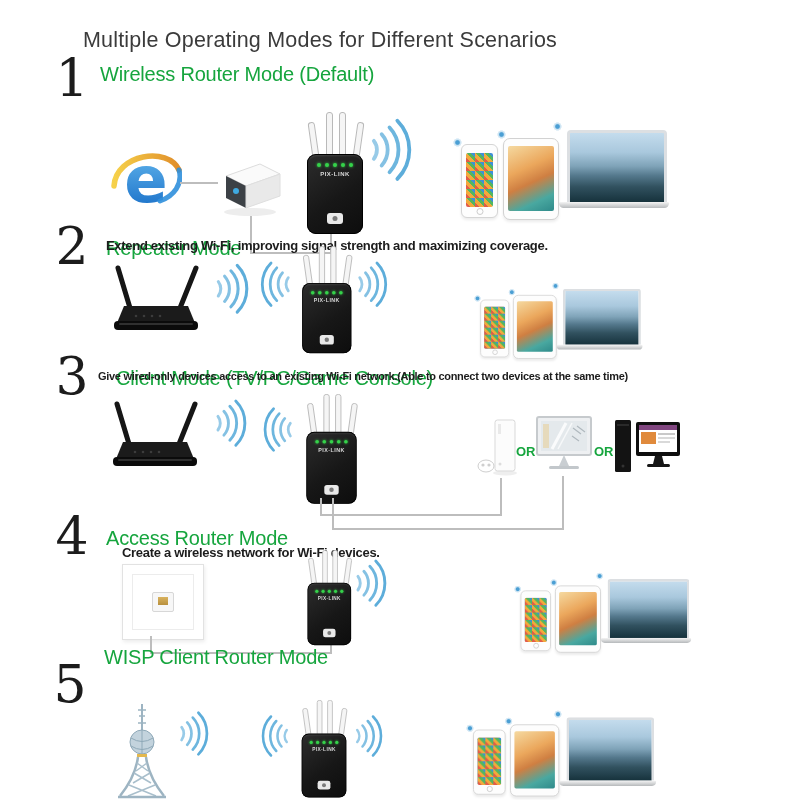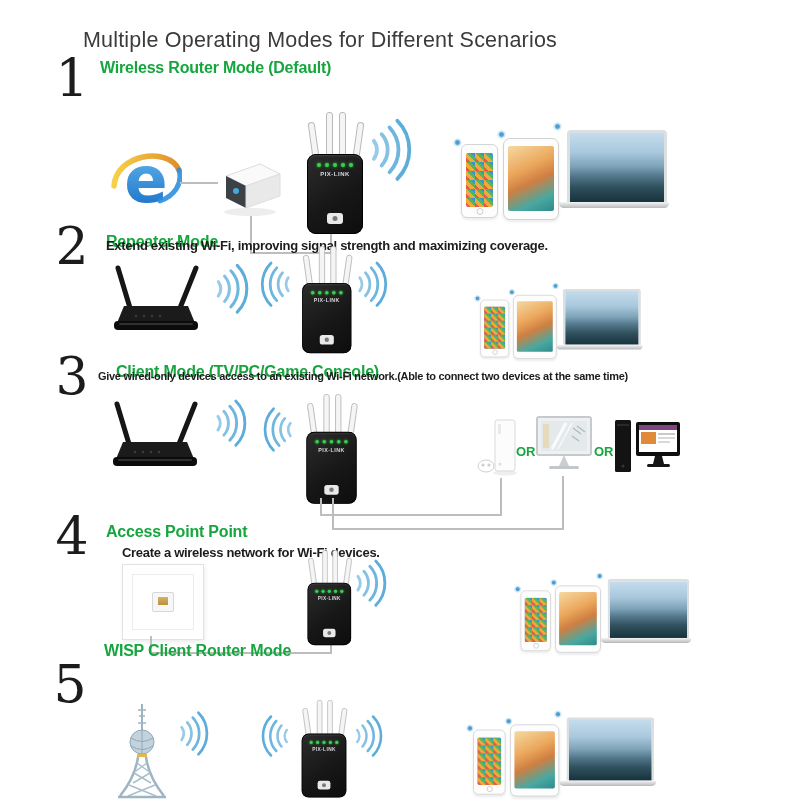--- a/index.html
+++ b/index.html
@@ -4,21 +4,21 @@
 <style>
   :root{ --green:#16a53e; --wave:#54a9d8; --led:#35d24a; }
   html,body{margin:0;padding:0;background:#fff;}
   .stage{position:relative;width:800px;height:800px;background:#fff;overflow:hidden;
          font-family:"Liberation Sans",sans-serif;color:#1b1b1b;}
   .abs{position:absolute;}
   .title{position:absolute;left:0;top:14px;width:640px;text-align:center;
          font-size:21.5px;font-weight:500;color:#3b3b3b;letter-spacing:.2px;}
   .num{position:absolute;width:40px;text-align:center;font-family:"DejaVu Serif",serif;
        font-size:52px;line-height:1;color:#1c1c1c;}
-  .heading{position:absolute;font-size:16px;font-weight:bold;color:var(--green);letter-spacing:-.2px;}
+  .heading{position:absolute;font-size:20px;font-weight:normal;color:var(--green);letter-spacing:-.2px;}
   .desc{position:absolute;font-size:13px;font-weight:600;color:#1c1c1c;letter-spacing:-.3px;
         line-height:1.25;white-space:pre-line;}
   .desc.small{font-size:11px;}
   .or{position:absolute;font-size:13px;font-weight:bold;color:var(--green);letter-spacing:-.2px;}
   .slot{position:absolute;transform-origin:top left;}
   .wire{position:absolute;}
   .wl{border-left:2px solid #bdbdbd;}
   .wb{border-bottom:2px solid #bdbdbd;}
   .wt{border-top:2px solid #bdbdbd;}
 
@@ -332,21 +332,21 @@
     <rect x="25" y="7" width="38" height="5" fill="#80457f"></rect>
     <rect x="27" y="14" width="15" height="12" fill="#e08a3c"></rect>
     <rect x="44" y="15" width="17" height="2" fill="#c9c9c9"></rect>
     <rect x="44" y="19" width="17" height="2" fill="#d9d9d9"></rect>
     <rect x="44" y="23" width="12" height="2" fill="#d9d9d9"></rect>
     <path d="M41 38 h7 l2 8 h-11 z" fill="#161616"></path>
     <rect x="33" y="46" width="23" height="3" rx="1.5" fill="#161616"></rect>
   </svg>
 
   <div class="num" style="left:52px;top:510px">4</div>
-  <h2 class="heading" style="left:106px;top:510px">Access Point Point</h2>
+  <h2 class="heading" style="left:106px;top:510px">Access Router Mode</h2>
   <p class="desc" style="left:106px;top:529px;margin:16px;width:600px">Create a wireless network for Wi-Fi devices.</p>
 
   <div class="socket" style="left:122px;top:564px">
     <div class="socket-inner">
       <div class="jack">
           <i></i>
         </div>
     </div>
   </div>
 

